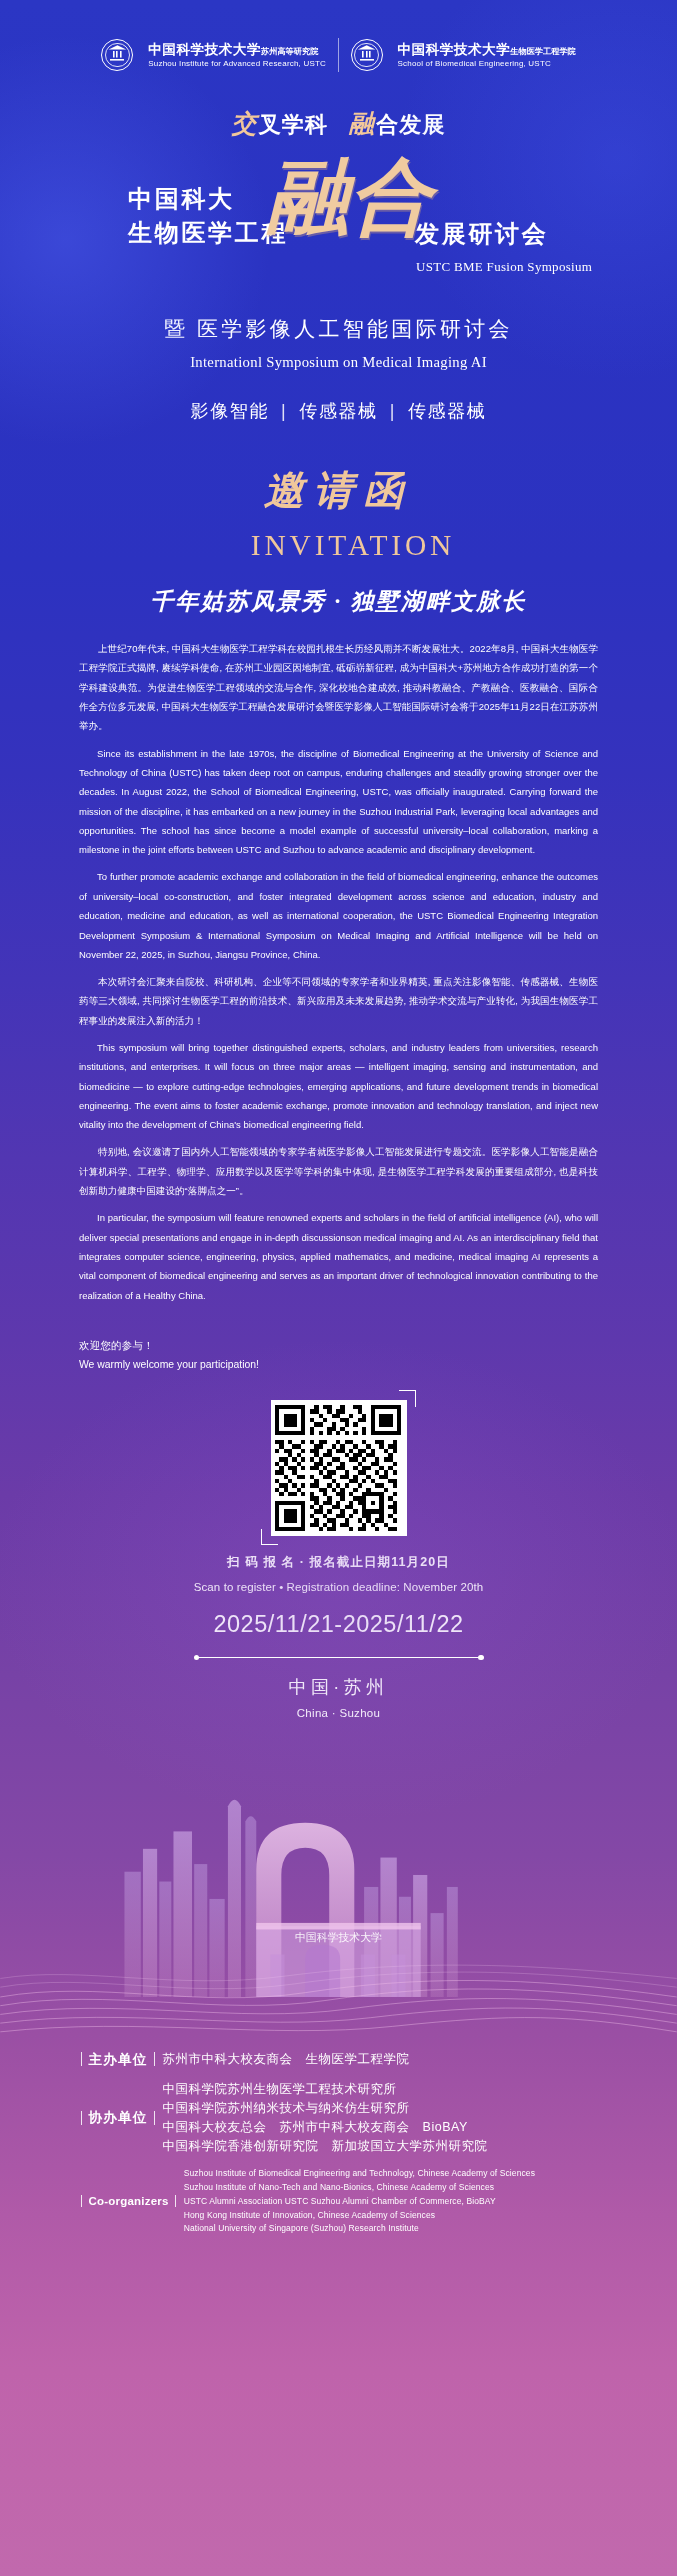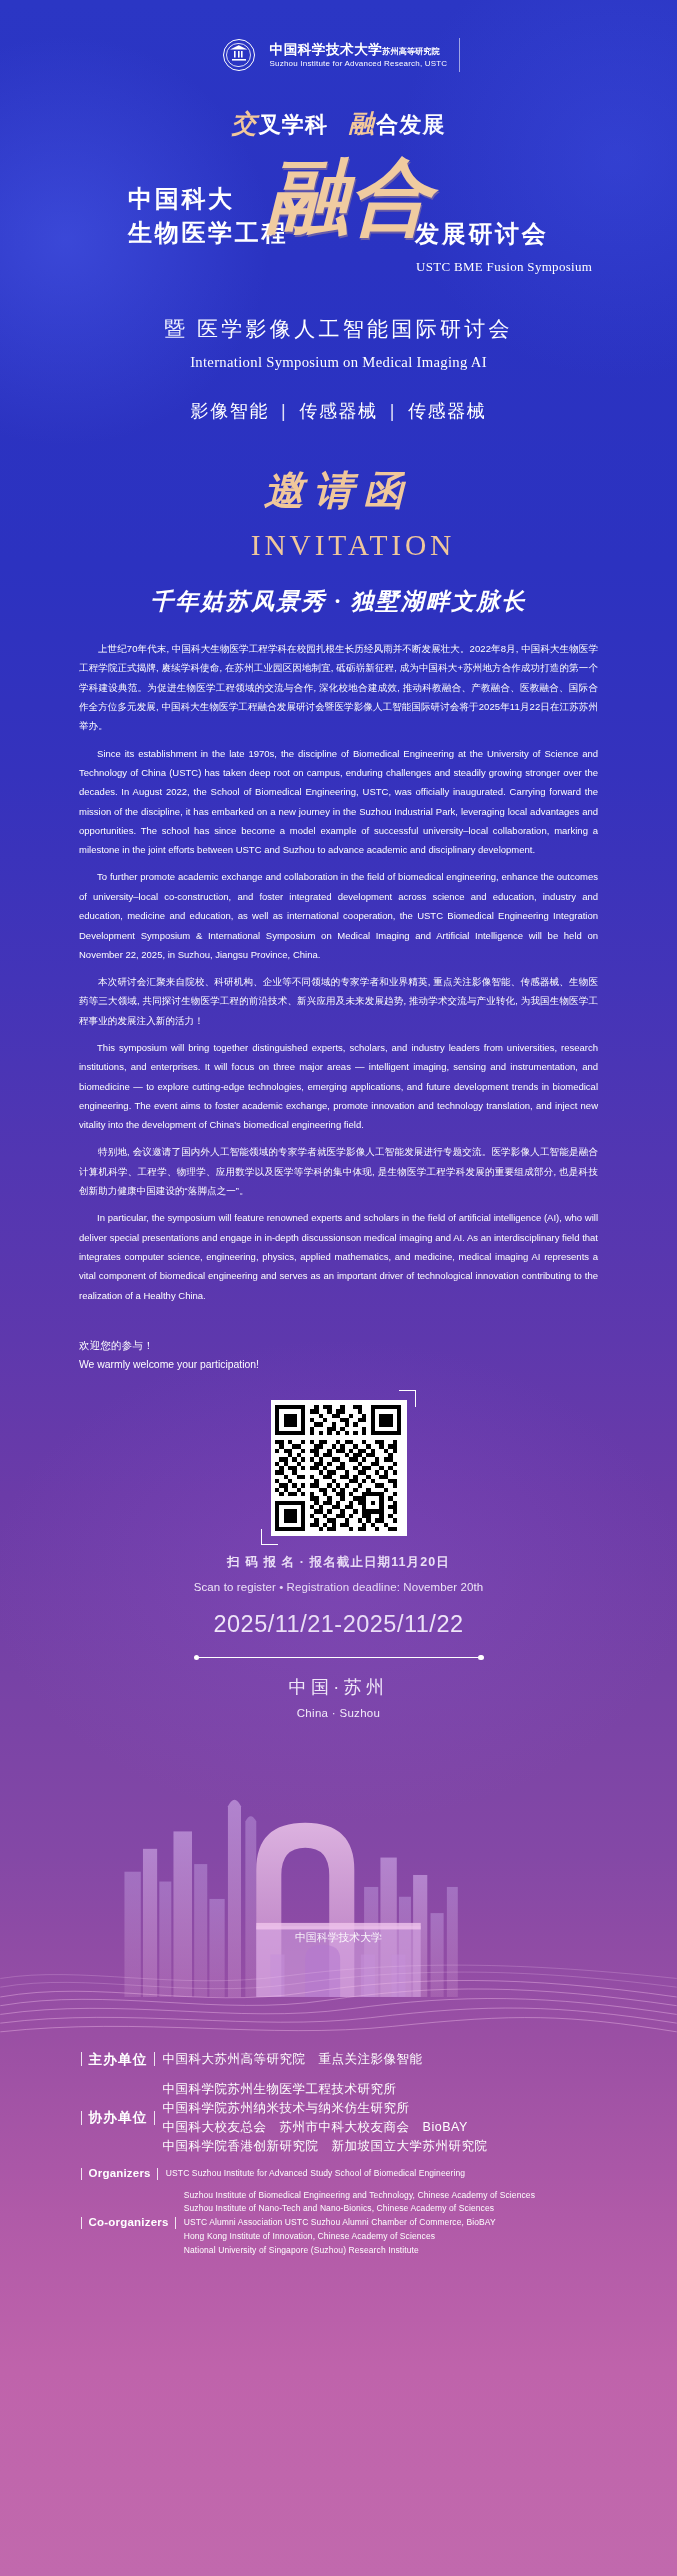--- a/index.html
+++ b/index.html
@@ -331,20 +331,31 @@
       <div class="logo-text">
         <div class="logo-cn">
           <span>中国科学技术大学</span><span class="suffix">苏州高等研究院</span>
         </div>
         <div class="logo-en">Suzhou Institute for Advanced Research, USTC</div>
       </div>
     </div>
 
     <div id="logo-divider"></div>
 
+    <div class="logo-block">
+      <div class="logo-seal">
+        <div class="seal-inner"></div>
+      </div>
+      <div class="logo-text">
+        <div class="logo-cn">
+          <span>中国科学技术大学</span><span class="suffix">生物医学工程学院</span>
+        </div>
+        <div class="logo-en">School of Biomedical Engineering, USTC</div>
+      </div>
+    </div>
 
   </div>
 
   <div id="tagline">
     <span class="brush">交</span><span>叉学科</span><span class="gap"></span><span class="brush">融</span><span>合发展</span>
   </div>
 
   <div id="main-title">
     <div id="title-left">
       <div>中国科大</div>
@@ -692,40 +703,34 @@
         <path d="M0 436 C 150 412, 320 458, 520 432 S 920 402, 1242 436"></path>
       </g>
     </svg>
   </div>
 
   <div id="footer">
 
     <div class="org-row cn">
       <div class="org-label">主办单位</div>
       <div class="org-values">
-        <div>中国科大苏州高等研究院　重点关注影像智能</div>
+        <div>苏州市中科大校友商会　生物医学工程学院</div>
       </div>
     </div>
 
     <div class="org-row cn">
       <div class="org-label">协办单位</div>
       <div class="org-values">
         <div>中国科学院苏州生物医学工程技术研究所</div>
         <div>中国科学院苏州纳米技术与纳米仿生研究所</div>
         <div>中国科大校友总会　苏州市中科大校友商会　BioBAY</div>
         <div>中国科学院香港创新研究院　新加坡国立大学苏州研究院</div>
       </div>
     </div>
 
-    <div class="org-row en">
-      <div class="org-label">Organizers</div>
-      <div class="org-values">
-        <div>USTC Suzhou Institute for Advanced Study   School of Biomedical Engineering</div>
-      </div>
-    </div>
 
     <div class="org-row en">
       <div class="org-label">Co-organizers</div>
       <div class="org-values">
         <div>Suzhou Institute of Biomedical Engineering and Technology, Chinese Academy of Sciences</div>
         <div>Suzhou Institute of Nano-Tech and Nano-Bionics, Chinese Academy of Sciences</div>
         <div>USTC Alumni Association   USTC Suzhou Alumni Chamber of Commerce, BioBAY</div>
         <div>Hong Kong Institute of Innovation, Chinese Academy of Sciences</div>
         <div>National University of Singapore (Suzhou) Research Institute</div>
       </div>

